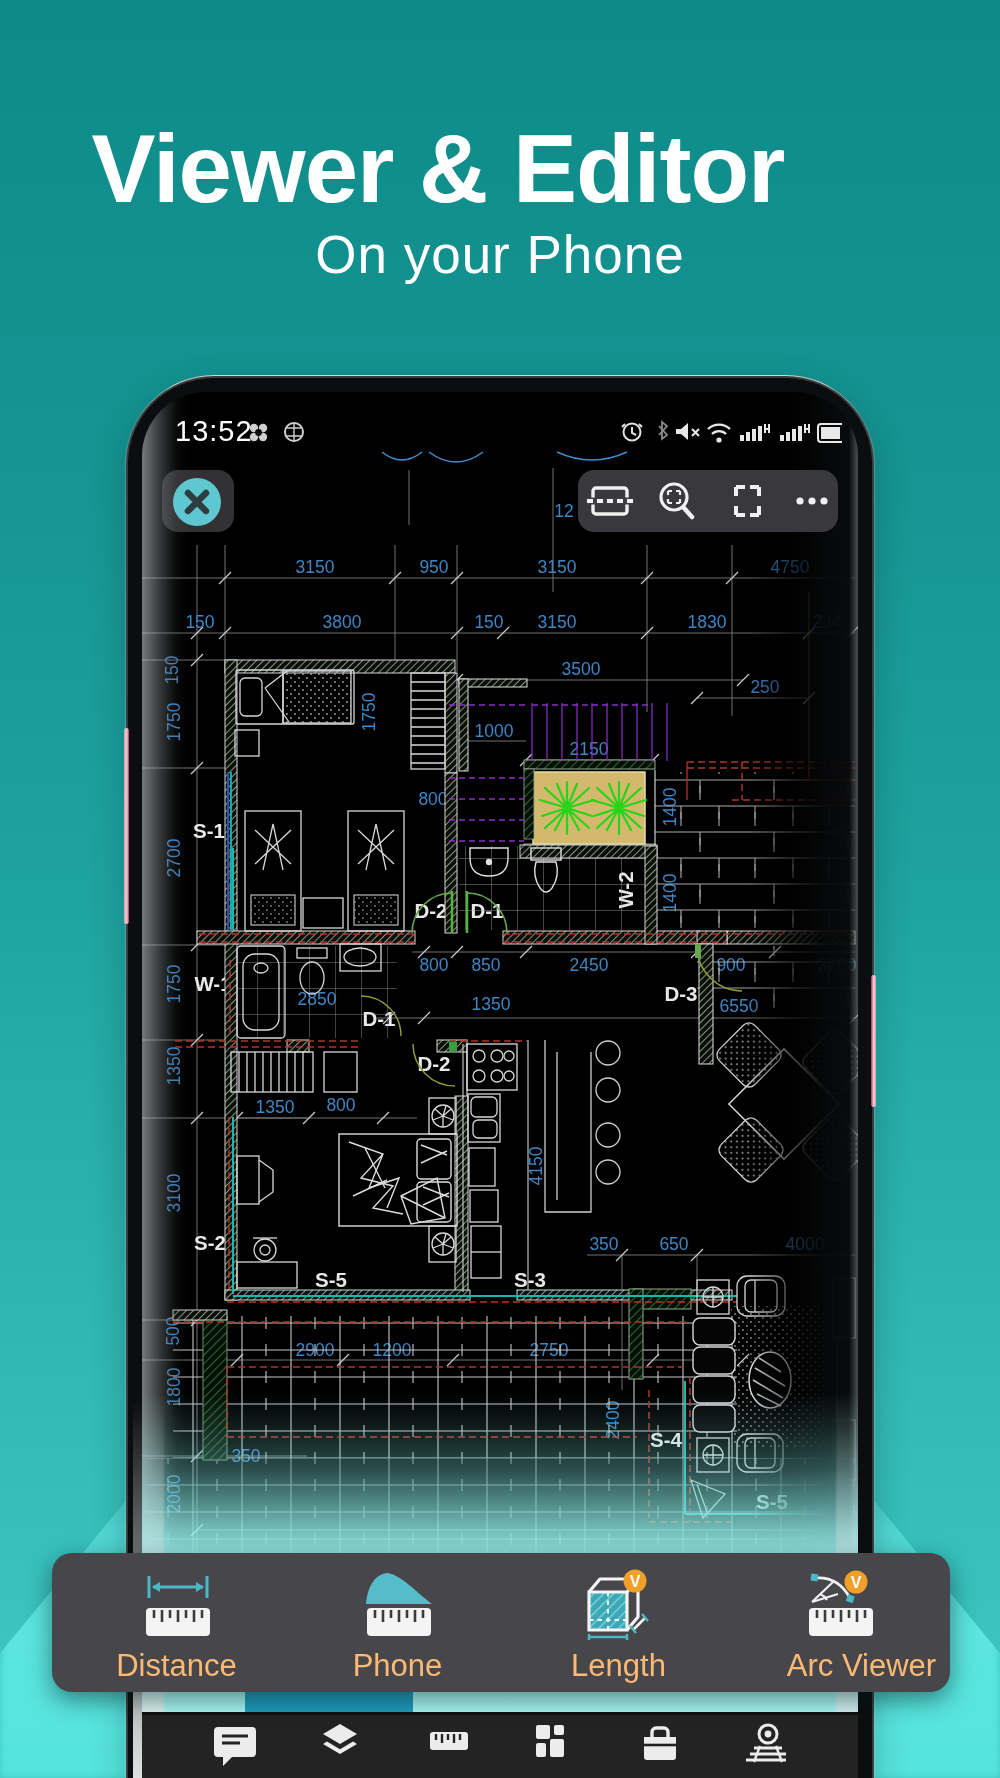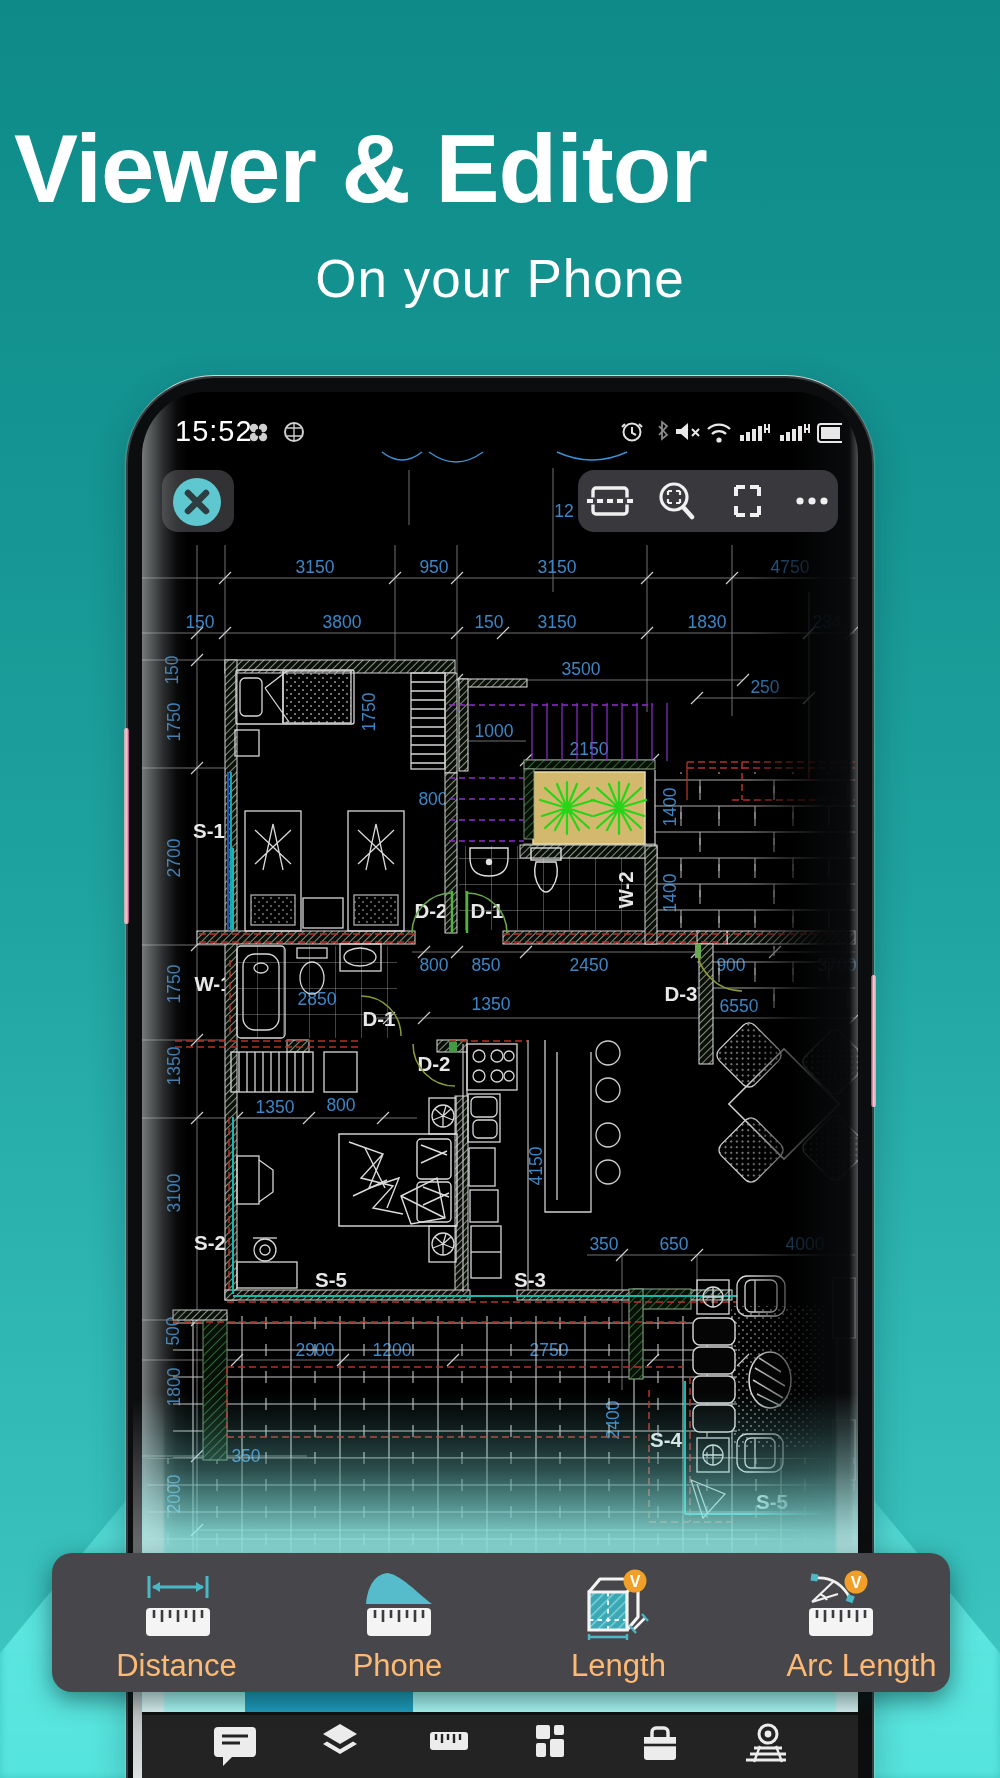--- a/index.html
+++ b/index.html
@@ -1,22 +1,22 @@
 <!DOCTYPE html>
 <html><head>
 <meta charset="utf-8">
 <style>
 html,body{margin:0;padding:0;}
 body{width:1000px;height:1778px;position:relative;overflow:hidden;font-family:"Liberation Sans",sans-serif;background:#149492;}
 .abs{position:absolute;}
 
 #bg{inset:0;background:linear-gradient(180deg,#0e8b89 0%,#149492 25%,#1fa3a0 50%,#2fb7b4 75%,#40c9c5 100%);}
 
-#title{top:114px;left:14px;width:876px;text-align:left;color:#fff;font-weight:bold;font-size:96px;letter-spacing:-1px;}
-#subtitle{top:248px;left:0;width:1000px;text-align:center;color:#fff;font-size:53px;letter-spacing:1px;}
+#title{top:114px;left:0;width:876px;text-align:center;color:#fff;font-weight:bold;font-size:96px;letter-spacing:-1px;}
+#subtitle{top:224px;left:0;width:1000px;text-align:center;color:#fff;font-size:53px;letter-spacing:1px;}
 
 #beamL{left:0;top:1450px;width:146px;height:328px;background:linear-gradient(180deg,rgba(110,240,234,0) 0%,rgba(105,238,232,0.55) 25%,rgba(96,234,228,0.88) 55%,rgba(88,230,224,0.92) 100%);clip-path:polygon(100% 8%,100% 100%,0 100%,0 62%);filter:blur(4px);}
 #beamR{right:0;top:1450px;width:146px;height:328px;background:linear-gradient(180deg,rgba(110,240,234,0) 0%,rgba(105,238,232,0.55) 25%,rgba(96,234,228,0.88) 55%,rgba(88,230,224,0.92) 100%);clip-path:polygon(0 8%,0 100%,100% 100%,100% 62%);filter:blur(4px);}
 #bezelGlowL{left:133px;top:1400px;width:10px;height:378px;background:linear-gradient(180deg,rgba(225,230,231,0) 0%,rgba(228,232,233,0.5) 45%,rgba(240,244,245,0.92) 100%);}
 
 #phone{left:128px;top:378px;width:744px;height:1400px;background:#0c0d0e;border-radius:86px 86px 0 0;box-shadow:0 0 0 2px #3a3d3e, 0 -2px 0 1px #cfd6d8, -2px 0 2px 0 rgba(230,235,236,0.8), 2px 0 2px 0 rgba(230,235,236,0.8), 0 12px 36px rgba(0,35,35,0.3);}
 #btnL{left:124px;top:728px;width:5px;height:196px;background:linear-gradient(90deg,#caa,#f4c9cf 60%,#936);border-radius:3px;}
 #btnR{left:871px;top:975px;width:5px;height:132px;background:linear-gradient(90deg,#936,#f4c9cf 50%,#caa);border-radius:3px;}
 #screen{left:142px;top:392px;width:716px;height:1386px;background:#000;border-radius:64px 64px 0 0;overflow:hidden;}
 #sbtime{left:33px;top:23px;font-size:29px;color:#fff;letter-spacing:1px;}
@@ -569,21 +569,21 @@
     <rect x="836" y="1278" width="22" height="60"></rect>
     <rect x="836" y="1420" width="22" height="60"></rect>
     <path d="M840 1338v82"></path>
   </g>
   </svg>
 
   <div class="abs" id="sheenL"></div>
 
   <div class="abs" id="sheenR"></div>
 
-  <div class="abs" id="sbtime">15:52</div>
+  <div class="abs" id="sbtime">13:52</div>
 
   <svg class="abs" style="left:100px;top:24px" width="600" height="32" viewBox="0 0 600 32">
 
     <g fill="#cfcfcf">
       <circle cx="12" cy="12" r="4.2"></circle>
         <circle cx="21" cy="12" r="4.2"></circle>
         <circle cx="12" cy="21" r="4.2"></circle>
         <circle cx="21" cy="21" r="4.2"></circle>
         <circle cx="16.5" cy="16.5" r="3.4" fill="#0a0a0a"></circle>
     </g>
@@ -775,15 +775,15 @@
     <path d="M25 10 Q48 8 60 30" stroke="#f0f0f0" stroke-width="2.8" fill="none"></path>
     <path d="M22 34L44 13M22 34l26 -8" stroke="#f0f0f0" stroke-width="2.2" fill="none"></path>
     <path d="M30 26a14 14 0 0 1 7 6" stroke="#f0f0f0" stroke-width="2" fill="none"></path>
     <rect x="21" y="6" width="7" height="7" fill="#49b9c7" transform="rotate(8 24 9)"></rect>
     <rect x="57" y="27" width="7" height="7" fill="#49b9c7" transform="rotate(20 60 30)"></rect>
     <circle cx="66" cy="14" r="11.5" fill="#f0a029"></circle>
     <text x="66" y="20" text-anchor="middle" font-size="16" font-weight="bold" fill="#fff" font-family="Liberation Sans,sans-serif">V</text>
     <rect x="19" y="40" width="64" height="28" rx="4" fill="#f4f4f4"></rect>
     <path d="M27 42v8M35 42v12M43 42v8M51 42v12M59 42v8M67 42v12M75 42v8" stroke="#3c3c40" stroke-width="2.6" fill="none"></path>
   </svg>
-      <div class="lbl" style="transform:translateX(22px)">Arc Length</div>
+      <div class="lbl" style="transform:translateX(22px)">Arc Viewer</div>
     </div>
 </div>
 
 </body></html>

